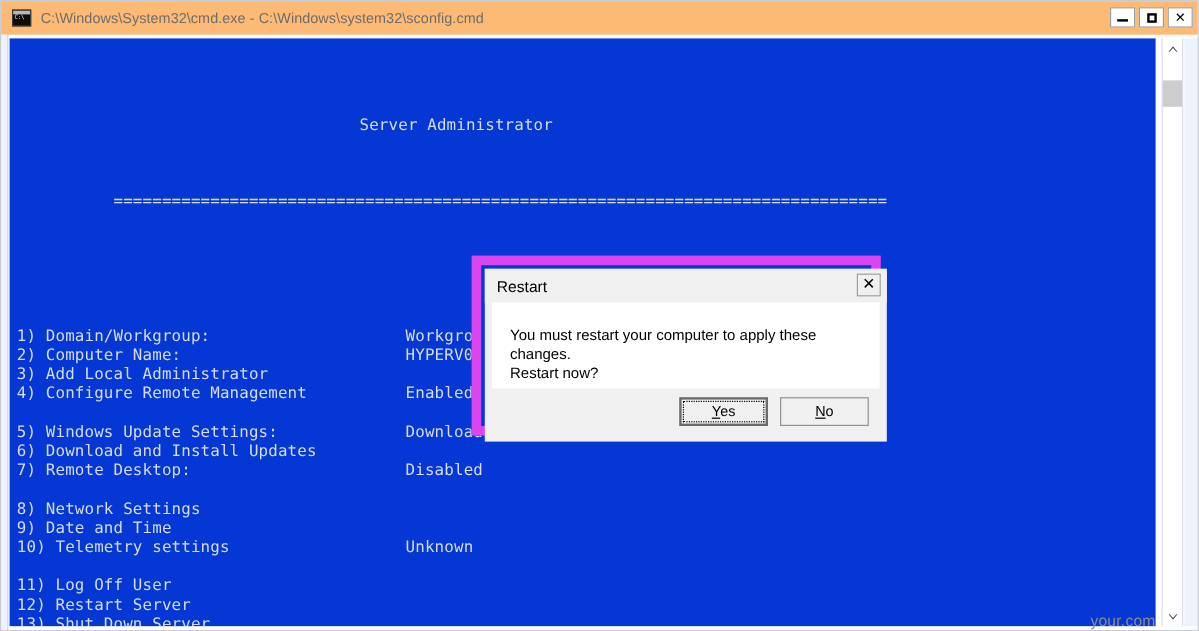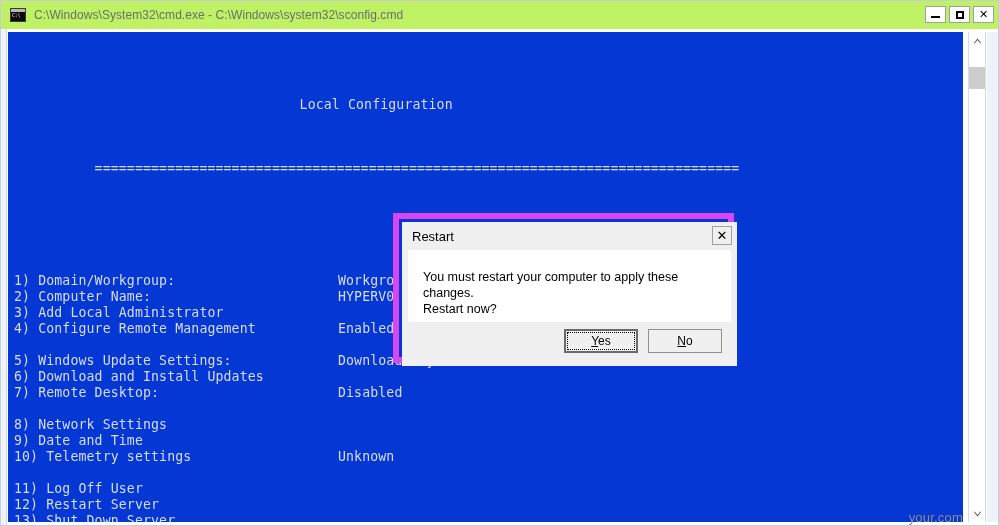--- a/index.html
+++ b/index.html
@@ -35,21 +35,21 @@
     border: 1px solid #c8ccd4;
     pointer-events: none;
   }
 
   
   #titlebar {
     position: absolute;
     left: 1px; top: 1px;
     width: 997px;
     height: 28px;
-    background: #bef264;
+    background: #fdba74;
     display: flex;
     align-items: center;
   }
   #title-icon {
     width: 16px;
     height: 14px;
     margin-left: 9px;
     margin-right: 8px;
     background: #0c0c0c;
     border: 1px solid #3a3a3a;
@@ -221,21 +221,21 @@
 
   
   #dialog {
     position: absolute;
     left: 393px;
     top: 213px;
     width: 341px;
     height: 150px;
     background: #0437d4;
     box-sizing: border-box;
-    border: 6px solid #d946ef;
+    border: 8px solid #d946ef;
   }
   #dialog-inner {
     position: absolute;
     left: 3px; top: 3px;
     width: 335px;
     height: 144px;
     background: #f0f0f0;
     box-sizing: border-box;
   }
   #dialog-titlebar {
@@ -358,21 +358,21 @@
     </div>
   </div>
 
   <div id="console-outer">
     <div id="console-left-gutter"></div>
 
     <div id="console">
       <div id="console-text">
 
         <div class="ln">
-          <span class="center-title">Local Configuration</span>
+          <span class="center-title">Server Administrator</span>
         </div>
 
         <div class="ln">
           <span>================================================================================</span>
         </div>
 
         <div class="ln"> </div>
 
         <div id="menu-lines"><div class="ln"><span class="lbl">1)</span> <span class="lbl">Domain/Workgroup:</span><span class="val">Workgroup:  APPUALS</span></div><div class="ln"><span class="lbl">2)</span> <span class="lbl">Computer Name:</span><span class="val">HYPERV01</span></div><div class="ln"><span class="lbl">3)</span> <span class="lbl">Add Local Administrator</span></div><div class="ln"><span class="lbl">4)</span> <span class="lbl">Configure Remote Management</span><span class="val">Enabled</span></div><div class="ln"><span class="lbl"></span><span class="lbl"></span> </div><div class="ln"><span class="lbl">5)</span> <span class="lbl">Windows Update Settings:</span><span class="val">DownloadOnly</span></div><div class="ln"><span class="lbl">6)</span> <span class="lbl">Download and Install Updates</span></div><div class="ln"><span class="lbl">7)</span> <span class="lbl">Remote Desktop:</span><span class="val">Disabled</span></div><div class="ln"><span class="lbl"></span><span class="lbl"></span> </div><div class="ln"><span class="lbl">8)</span> <span class="lbl">Network Settings</span></div><div class="ln"><span class="lbl">9)</span> <span class="lbl">Date and Time</span></div><div class="ln"><span class="lbl">10)</span> <span class="lbl">Telemetry settings</span><span class="val">Unknown</span></div><div class="ln"><span class="lbl"></span><span class="lbl"></span> </div><div class="ln"><span class="lbl">11)</span> <span class="lbl">Log Off User</span></div><div class="ln"><span class="lbl">12)</span> <span class="lbl">Restart Server</span></div><div class="ln"><span class="lbl">13)</span> <span class="lbl">Shut Down Server</span></div></div>
 

